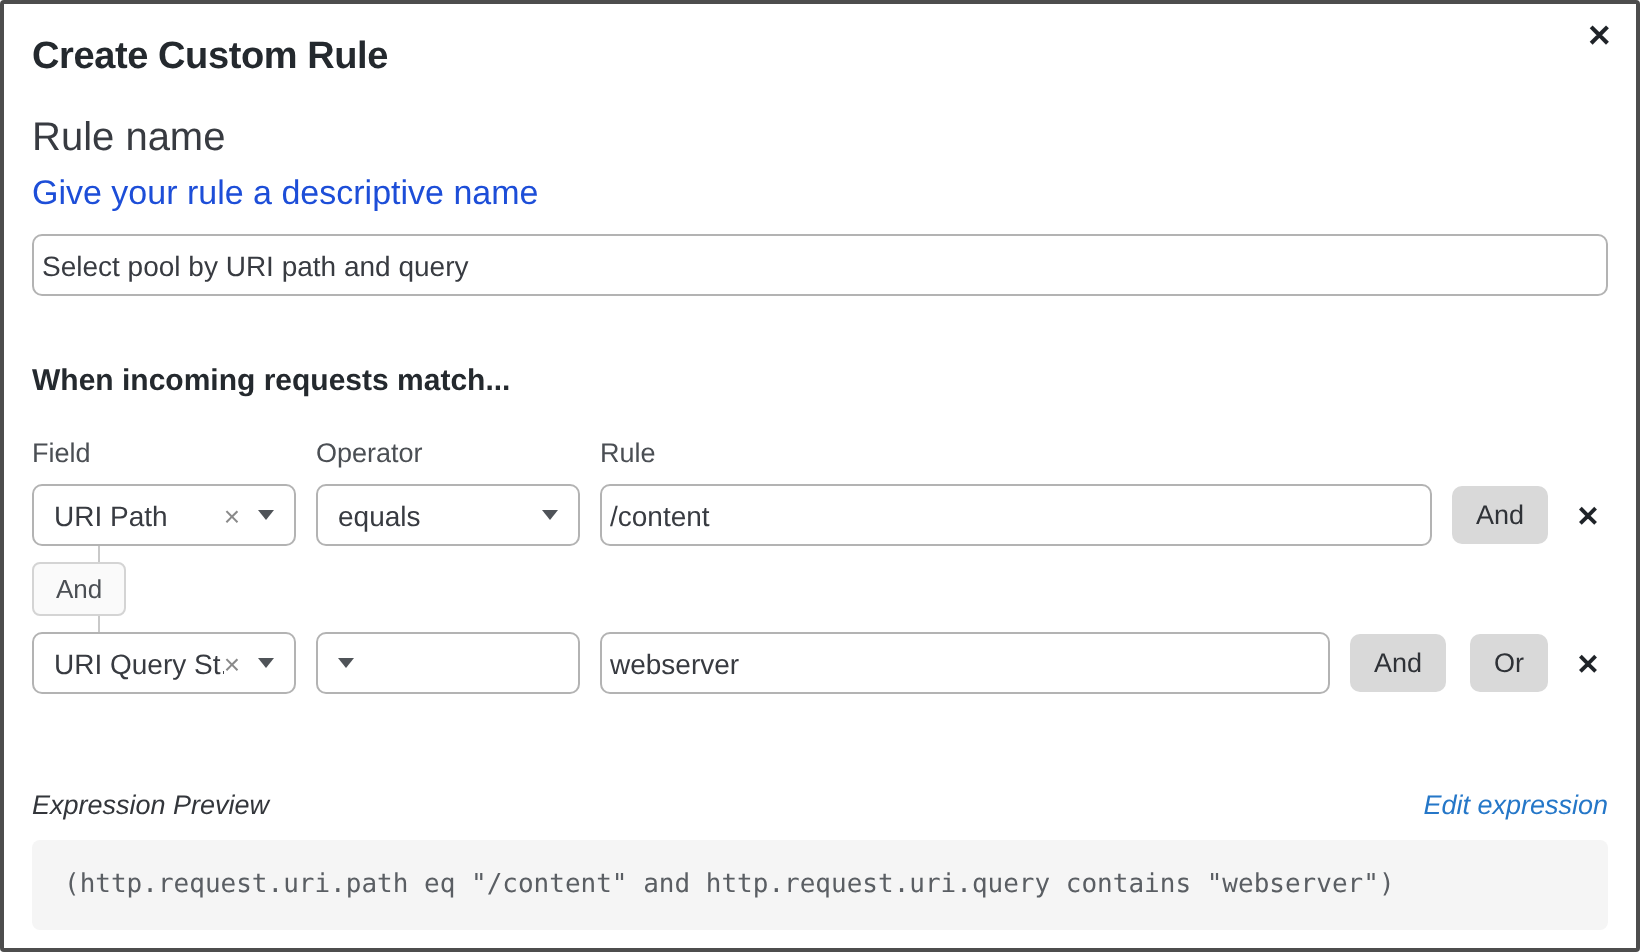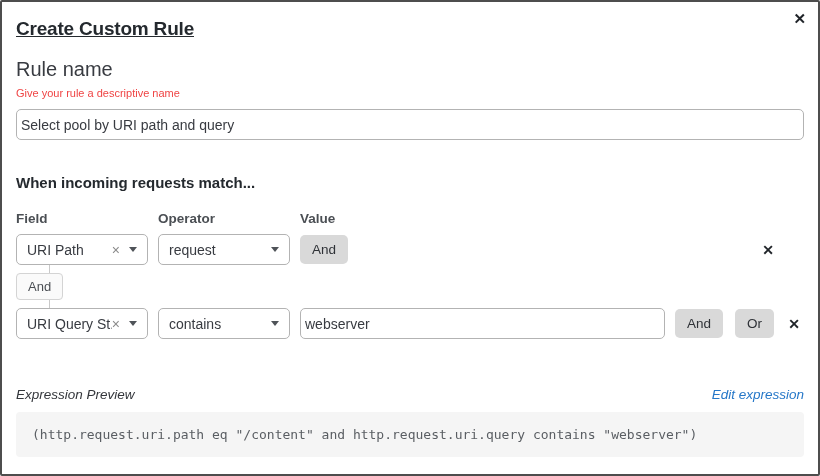--- a/index.html
+++ b/index.html
@@ -12,40 +12,39 @@
     position: relative;
     padding: 16px 14px 14px 14px;
     color: #24292e;
     overflow: hidden;
   }
   .dialog-title {
     font-size: 19px;
     font-weight: 700;
     color: #24292e;
     letter-spacing: -0.2px;
-    text-decoration: underline;
   }
   .close-btn {
     position: absolute;
     top: 8px; right: 12px;
     font-size: 15px;
     font-weight: 700;
     color: #1f2328;
     cursor: pointer;
     line-height: 1.2;
   }
   .section-label {
     margin-top: 18px;
     font-size: 20px;
     color: #383b41;
   }
   .section-desc {
     margin-top: 6px;
-    font-size: 11px;
-    color: #ef4444;
+    font-size: 17px;
+    color: #1d4ed8;
   }
   .text-input {
     height: 31px;
     width: 100%;
     border: 1px solid #b3b3b3;
     border-radius: 5px;
     padding: 0 4px;
     font-size: 14px;
     font-family: "Liberation Sans", sans-serif;
     color: #383b41;
@@ -58,21 +57,21 @@
     font-size: 15px;
     font-weight: 700;
     color: #24292e;
   }
   .cond-grid {
     display: grid;
     grid-template-columns: 132px 132px 1fr auto 20px;
     column-gap: 10px;
     align-items: center;
   }
-  .labels-grid { margin-top: 20px; font-weight: bold; }
+  .labels-grid { margin-top: 20px; }
   .col-label { font-size: 13.5px; color: #4b4f54; }
   .row-grid { margin-top: 8px; }
   .row-grid.second { margin-top: 0; }
   .select-box {
     height: 31px;
     border: 1px solid #b3b3b3;
     border-radius: 5px;
     background: #fff;
     display: flex;
     align-items: center;
@@ -161,36 +160,37 @@
 
 <div class="section-label">Rule name</div>
 <div class="section-desc">Give your rule a descriptive name</div>
 <input class="text-input rule-name-input" type="text" value="Select pool by URI path and query" style="">
 
 <div class="match-heading">When incoming requests match...</div>
 
 <div class="cond-grid labels-grid">
   <div class="col-label">Field</div>
   <div class="col-label">Operator</div>
-  <div class="col-label">Value</div>
+  <div class="col-label">Rule</div>
   <div></div>
     <div></div>
 </div>
 
 
 <div class="cond-grid row-grid">
   <div class="select-box">
     <span class="sel-text">URI Path</span>
     <span class="clear-x">×</span>
     <span class="chev"></span>
   </div>
   <div class="select-box">
-    <span class="sel-text">request</span>
-    <span class="chev"></span>
-  </div>
+    <span class="sel-text">equals</span>
+    <span class="chev"></span>
+  </div>
+  <input class="text-input" type="text" value="/content" style="">
   <div class="btn-group">
     <button class="gray-btn">And</button>
   </div>
   <span class="delete-x">✕</span>
 </div>
 
 
 <div class="connector">
   <div class="vline"></div>
   <span class="and-badge">And</span>
@@ -198,21 +198,20 @@
 </div>
 
 
 <div class="cond-grid row-grid second">
   <div class="select-box">
     <span class="sel-text">URI Query St...</span>
     <span class="clear-x">×</span>
     <span class="chev"></span>
   </div>
   <div class="select-box">
-    <span class="sel-text">contains</span>
     <span class="chev"></span>
   </div>
   <input class="text-input" type="text" value="webserver" style="">
   <div class="btn-group">
     <button class="gray-btn">And</button>
     <button class="gray-btn">Or</button>
   </div>
   <span class="delete-x">✕</span>
 </div>
 

